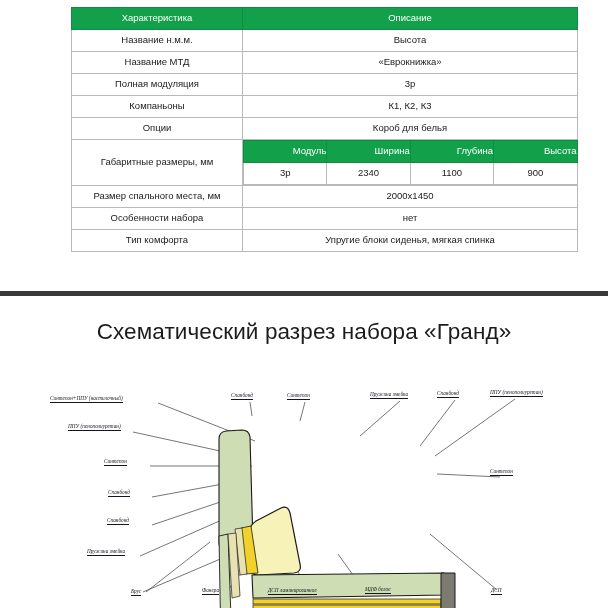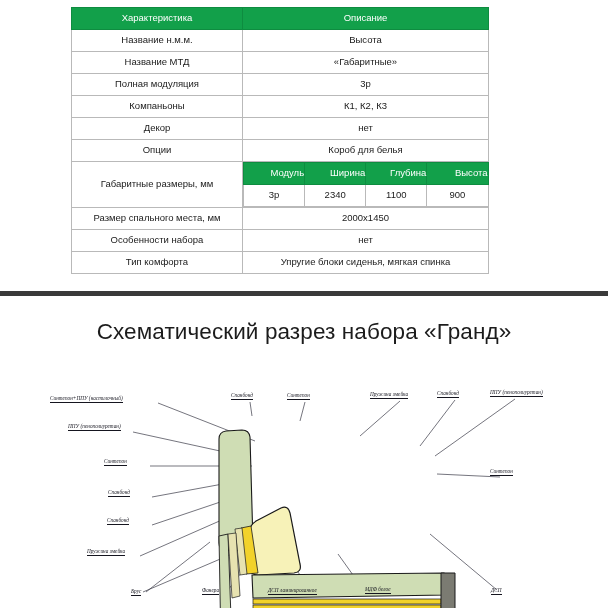--- a/index.html
+++ b/index.html
@@ -21,21 +21,21 @@
     position: absolute;
     left: 0; top: 0;
     width: 608px;
     height: 292px;
     background: #fff;
   }
   table.spec {
     position: absolute;
     left: 71px;
     top: 7px;
-    width: 418px;
+    width: 507px;
     border-collapse: collapse;
     table-layout: fixed;
     font-size: 9.5px;
   }
   table.spec td, table.spec th {
     border: 1px solid #b9b9b9;
     padding: 0;
     text-align: center;
     vertical-align: middle;
     line-height: 1.15;
@@ -132,33 +132,29 @@
         <th class="hdr lbl-col">Характеристика</th>
         <th class="hdr val-col">Описание</th>
       </tr>
 
       <tr>
         <td>Название н.м.м.</td>
         <td>Высота</td>
       </tr>
       <tr>
         <td>Название МТД</td>
-        <td>«Габаритные»</td>
+        <td>«Еврокнижка»</td>
       </tr>
       <tr>
         <td>Полная модуляция</td>
         <td>3р</td>
       </tr>
       <tr>
         <td>Компаньоны</td>
         <td>К1, К2, К3</td>
-      </tr>
-      <tr>
-        <td>Декор</td>
-        <td>нет</td>
       </tr>
       <tr>
         <td>Опции</td>
         <td>Короб для белья</td>
       </tr>
 
       <tr>
         <td class="dim-label">Габаритные размеры, мм</td>
         <td class="nest-host">
           <table class="nested">

